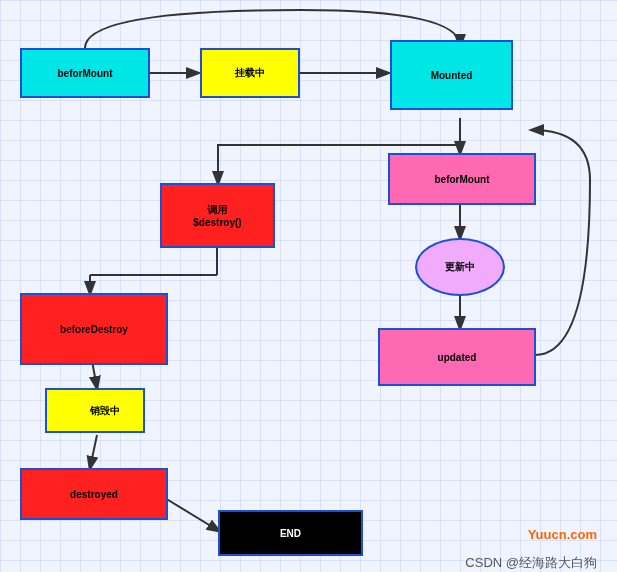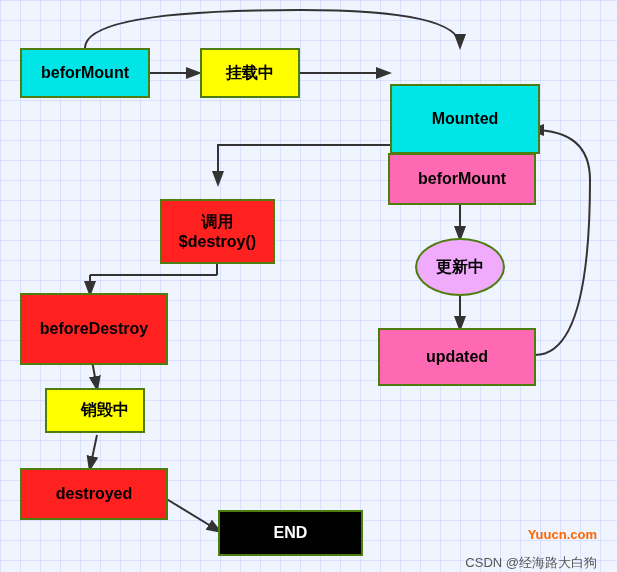--- a/index.html
+++ b/index.html
@@ -13,24 +13,24 @@
       background-size: 20px 20px;
       font-family: Arial, sans-serif;
       position: relative;
       overflow: hidden;
     }
     .node {
       position: absolute;
       display: flex;
       align-items: center;
       justify-content: center;
-      font-size: 16px;
+      font-size: 10px;
       font-weight: bold;
       text-align: center;
-      border: 2px solid #4d7c0f;
+      border: 2px solid #1d4ed8;
     }
     .node-cyan { background: #00e5e5; color: #000; }
     .node-yellow { background: #f0abfc; color: #000; border-radius: 50%; }
     .node-yellow-rect { background: #ffff00; color: #000; }
     .node-pink { background: #ff69b4; color: #000; }
     .node-red { background: #ff2020; color: #000; }
     .node-black { background: #000; color: #fff; }
     svg.arrows {
       position: absolute;
       top: 0; left: 0;
@@ -89,23 +89,23 @@
   <line x1="160" y1="495" x2="219" y2="531" stroke="#333" stroke-width="2" marker-end="url(#arrow)"></line>
 
   <path d="M85,48 Q85,10 300,10 Q460,10 460,46" stroke="#333" stroke-width="2" fill="none" marker-end="url(#arrow)"></path>
 
 </svg>
 
 <div class="node node-cyan" style="left:20px;top:48px;width:130px;height:50px;">beforMount</div>
 
 <div class="node node-yellow-rect" style="left:200px;top:48px;width:100px;height:50px;">挂载中</div>
 
-<div class="node node-cyan" style="left:390px;top:40px;width:150px;height:70px;margin-top:44px;">Mounted</div>
+<div class="node node-cyan" style="left:390px;top:40px;width:123px;height:70px;">Mounted</div>
 
-<div class="node node-red" style="left:160px;top:183px;width:115px;height:65px;white-space:pre-line;margin-top:16px;">调用
+<div class="node node-red" style="left:160px;top:183px;width:115px;height:65px;white-space:pre-line;">调用
 $destroy()</div>
 
 <div class="node node-pink" style="left:388px;top:153px;width:148px;height:52px;">beforMount</div>
 
 <div class="node node-yellow" style="left:415px;top:238px;width:90px;height:58px;border-radius:50%;">更新中</div>
 
 <div class="node node-red" style="left:20px;top:293px;width:148px;height:72px;">beforeDestroy</div>
 
 <div class="node node-pink" style="left:378px;top:328px;width:158px;height:58px;">updated</div>
 

